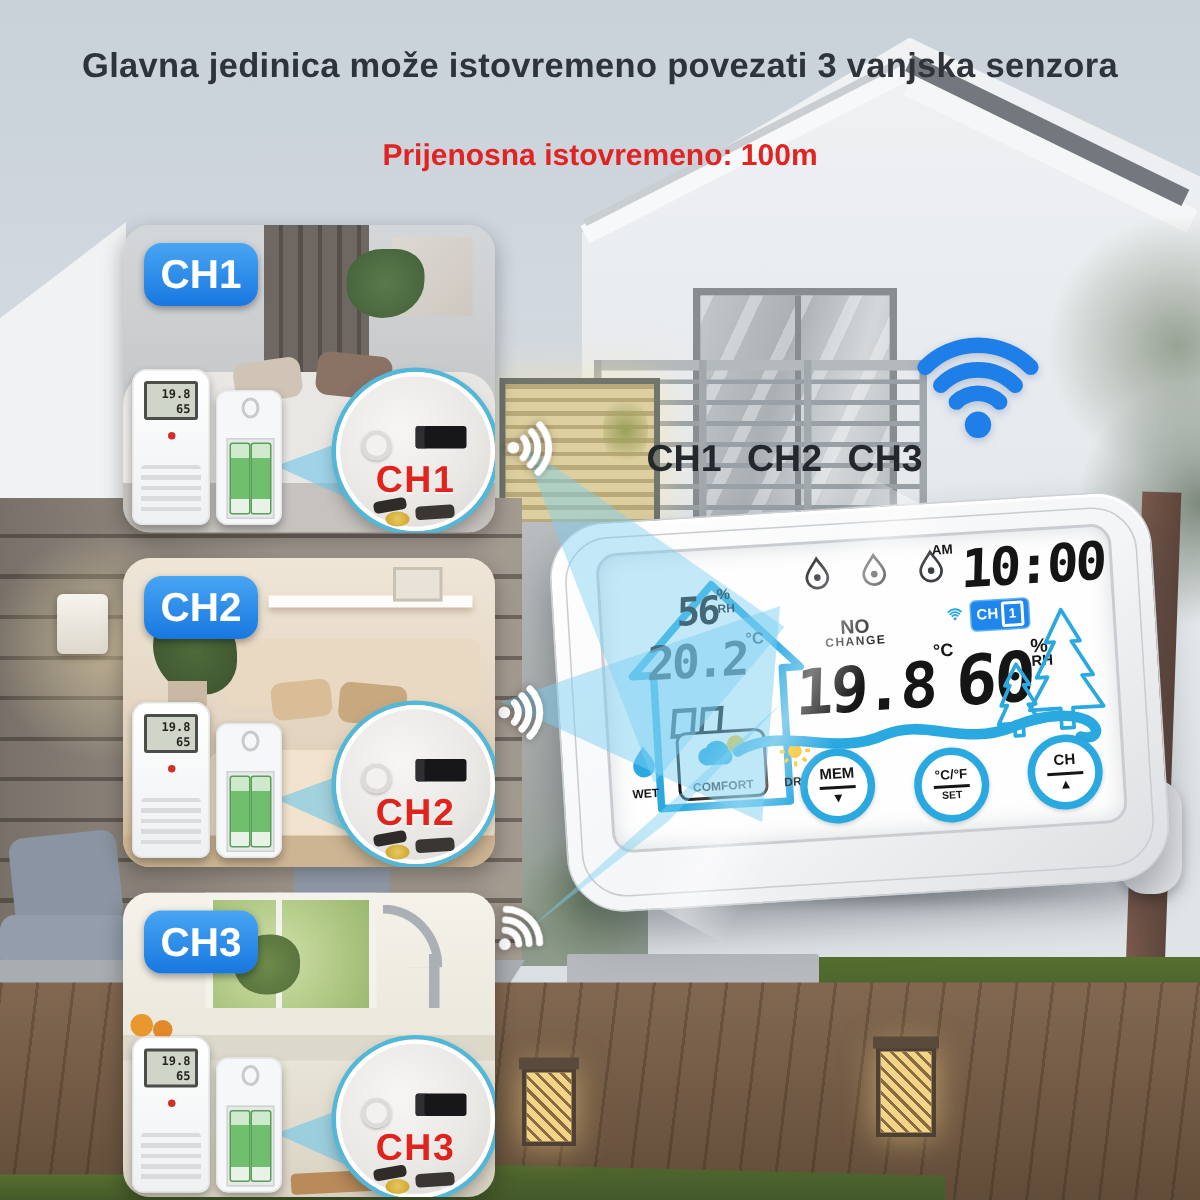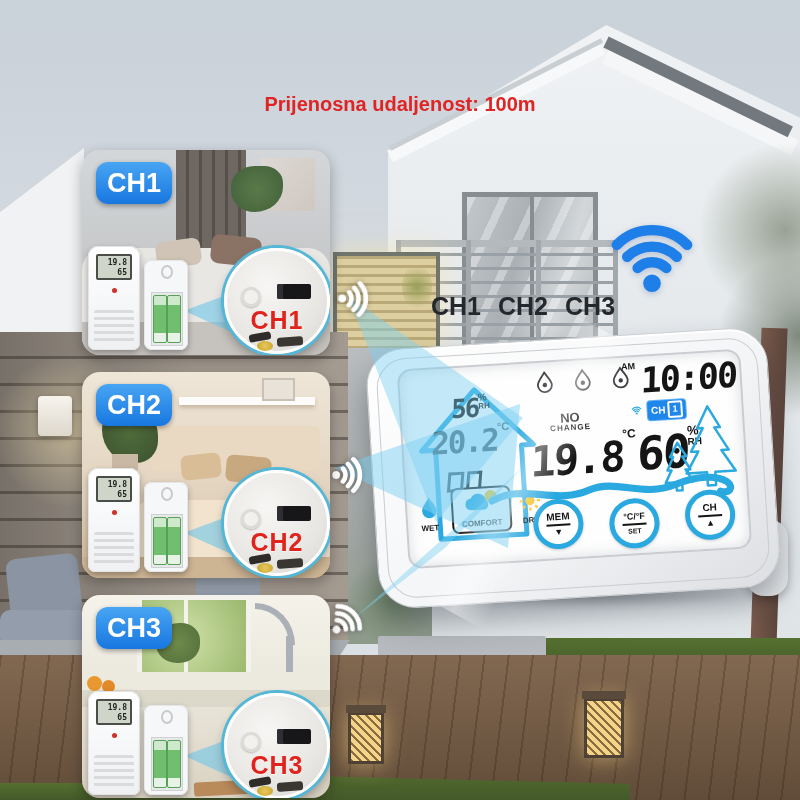--- a/index.html
+++ b/index.html
@@ -205,21 +205,22 @@
   <div class="abs grass" style="left:330px;top:764px;width:300px;height:36px;clip-path:polygon(0 35%,100% 55%,100% 100%,0 100%);"></div>
   <div class="abs lantern" style="left:348px;top:712px;width:30px;height:46px;">
     <div class="abs lattice"></div>
     <div class="abs cap"></div>
   </div>
   <div class="abs lantern" style="left:584px;top:698px;width:34px;height:54px;">
     <div class="abs lattice"></div>
     <div class="abs cap"></div>
   </div>
 
-  <div class="abs subtitle">Prijenosna udaljenost: 100m</div>
+  <div class="abs title">Glavna jedinica može istovremeno povezati 3 vanjska senzora</div>
+  <div class="abs subtitle">Prijenosna istovremeno: 100m</div>
 
   <svg class="abs wifi-big" viewBox="0 0 140 115">
       <use href="#wifi-shape"></use>
     </svg>
   <div class="abs midch">
     <span>CH1</span>
     <span>CH2</span>
     <span>CH3</span>
   </div>
 

